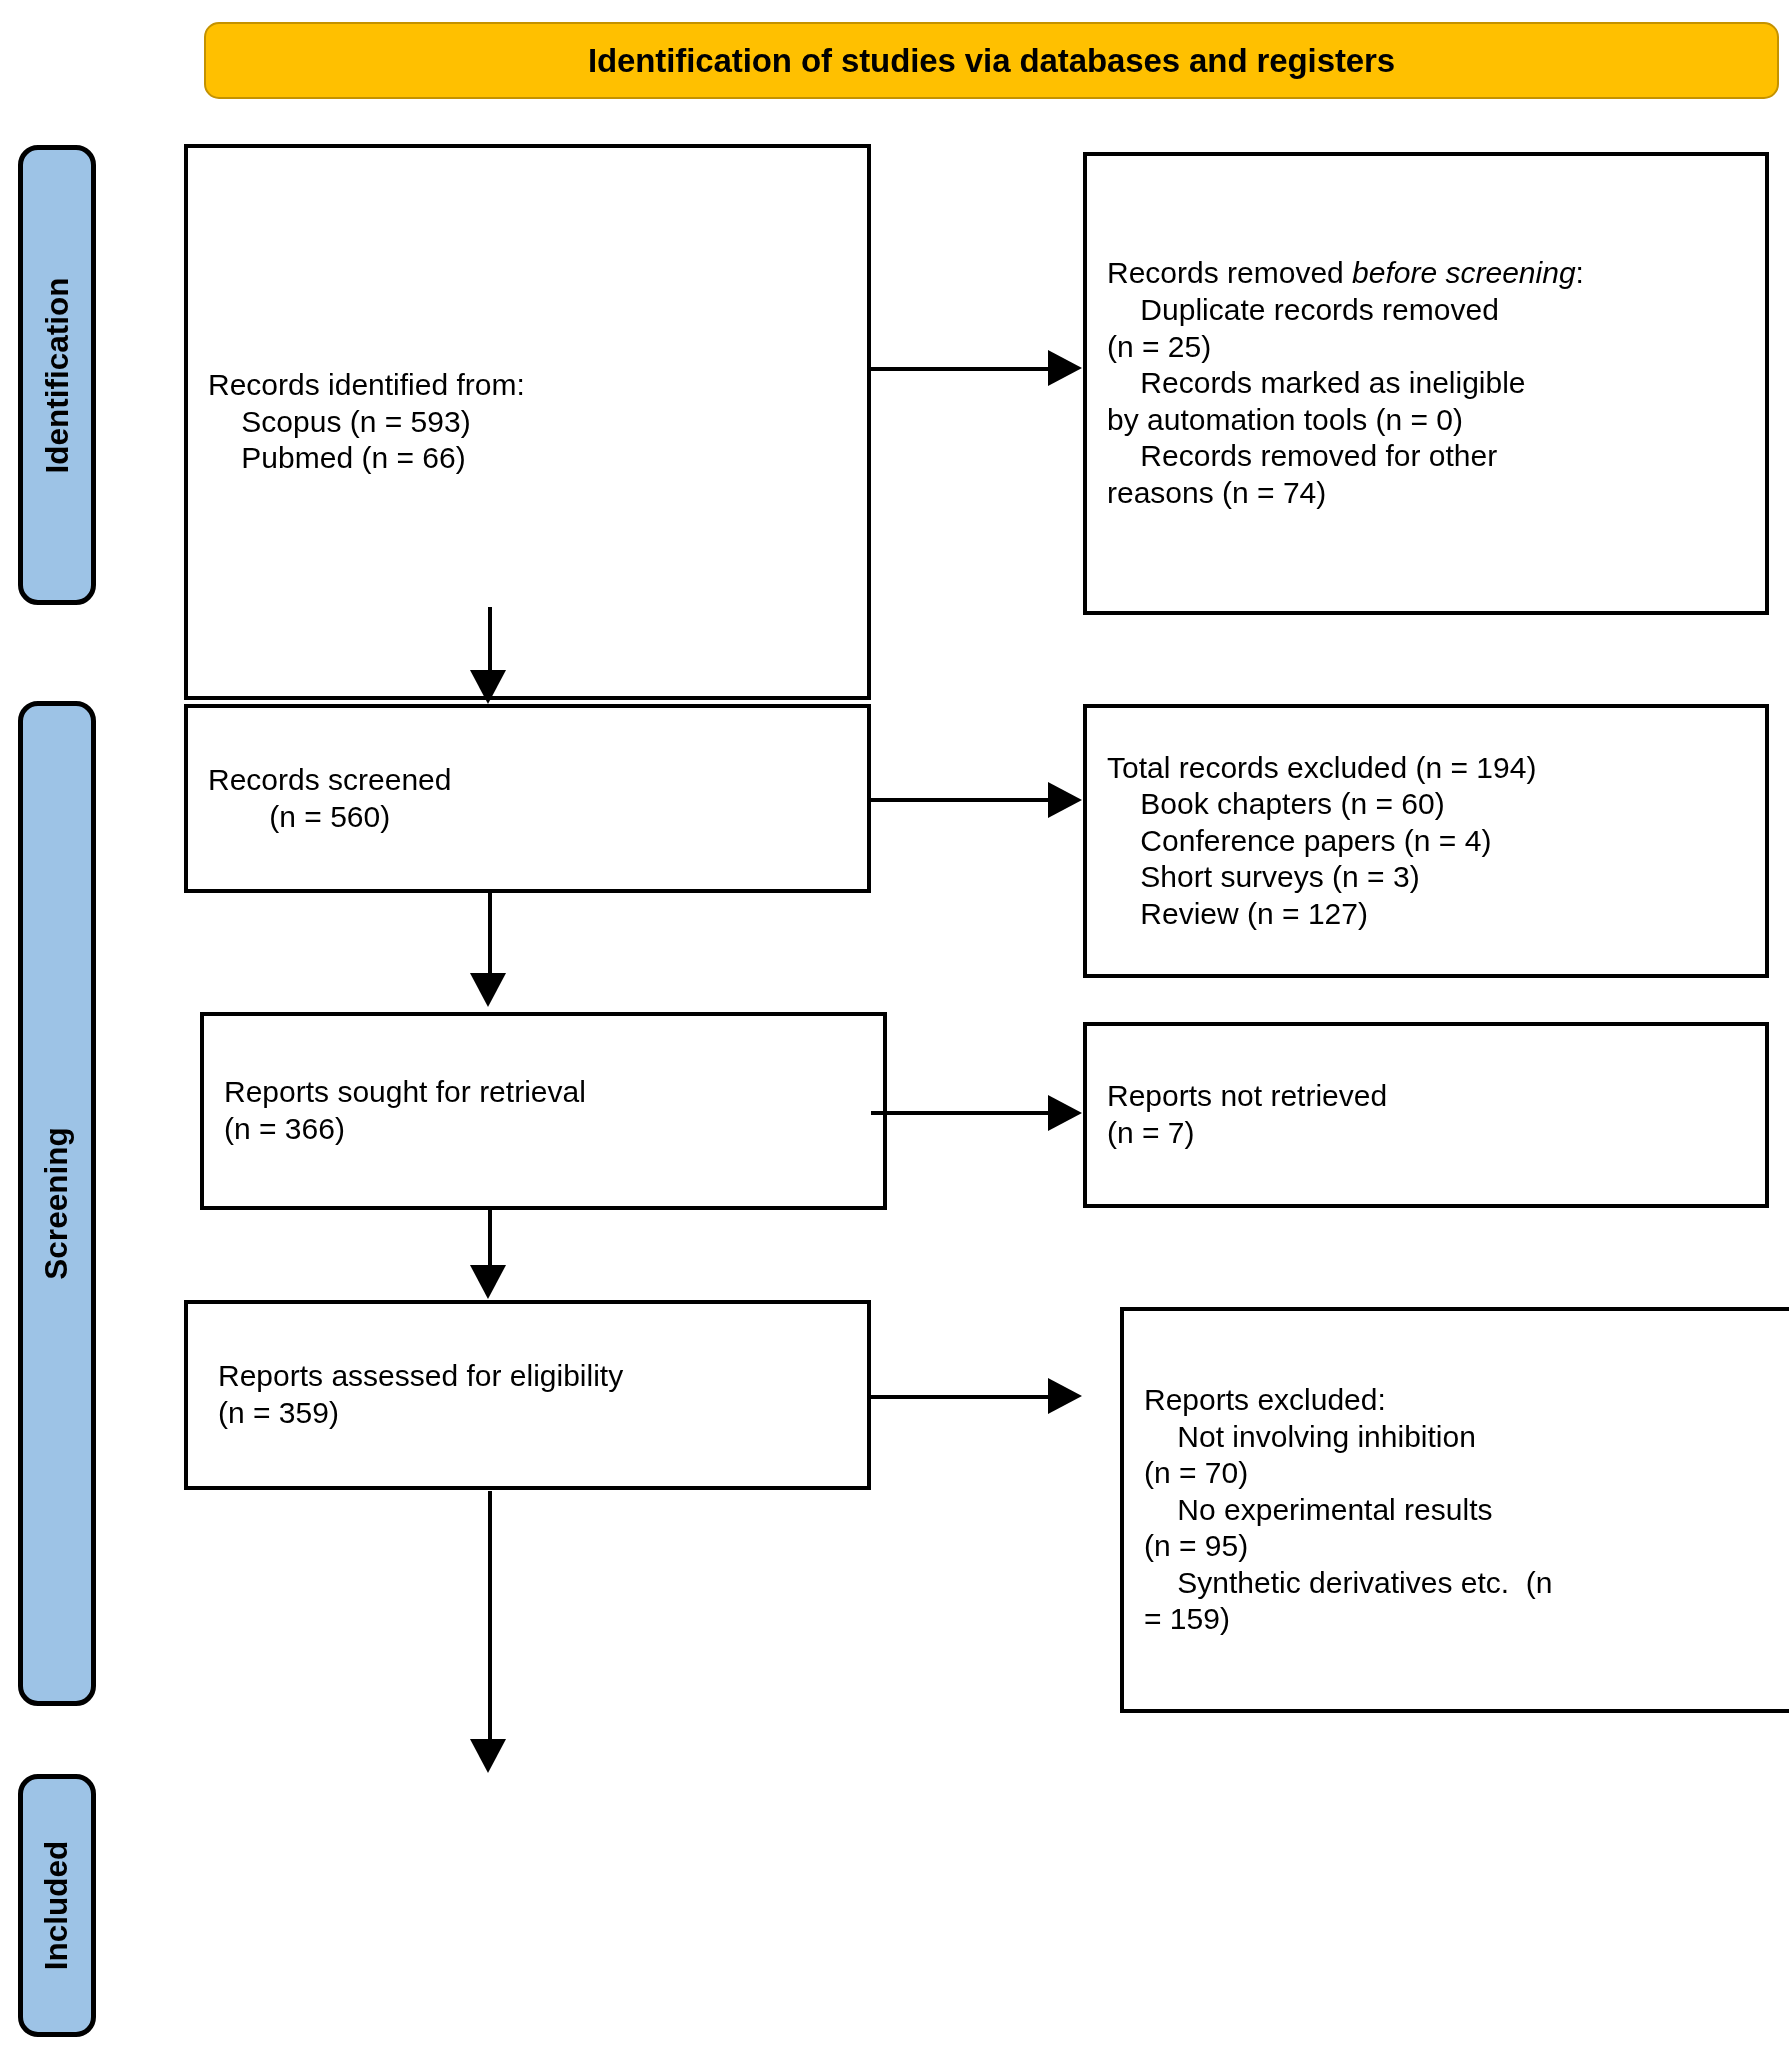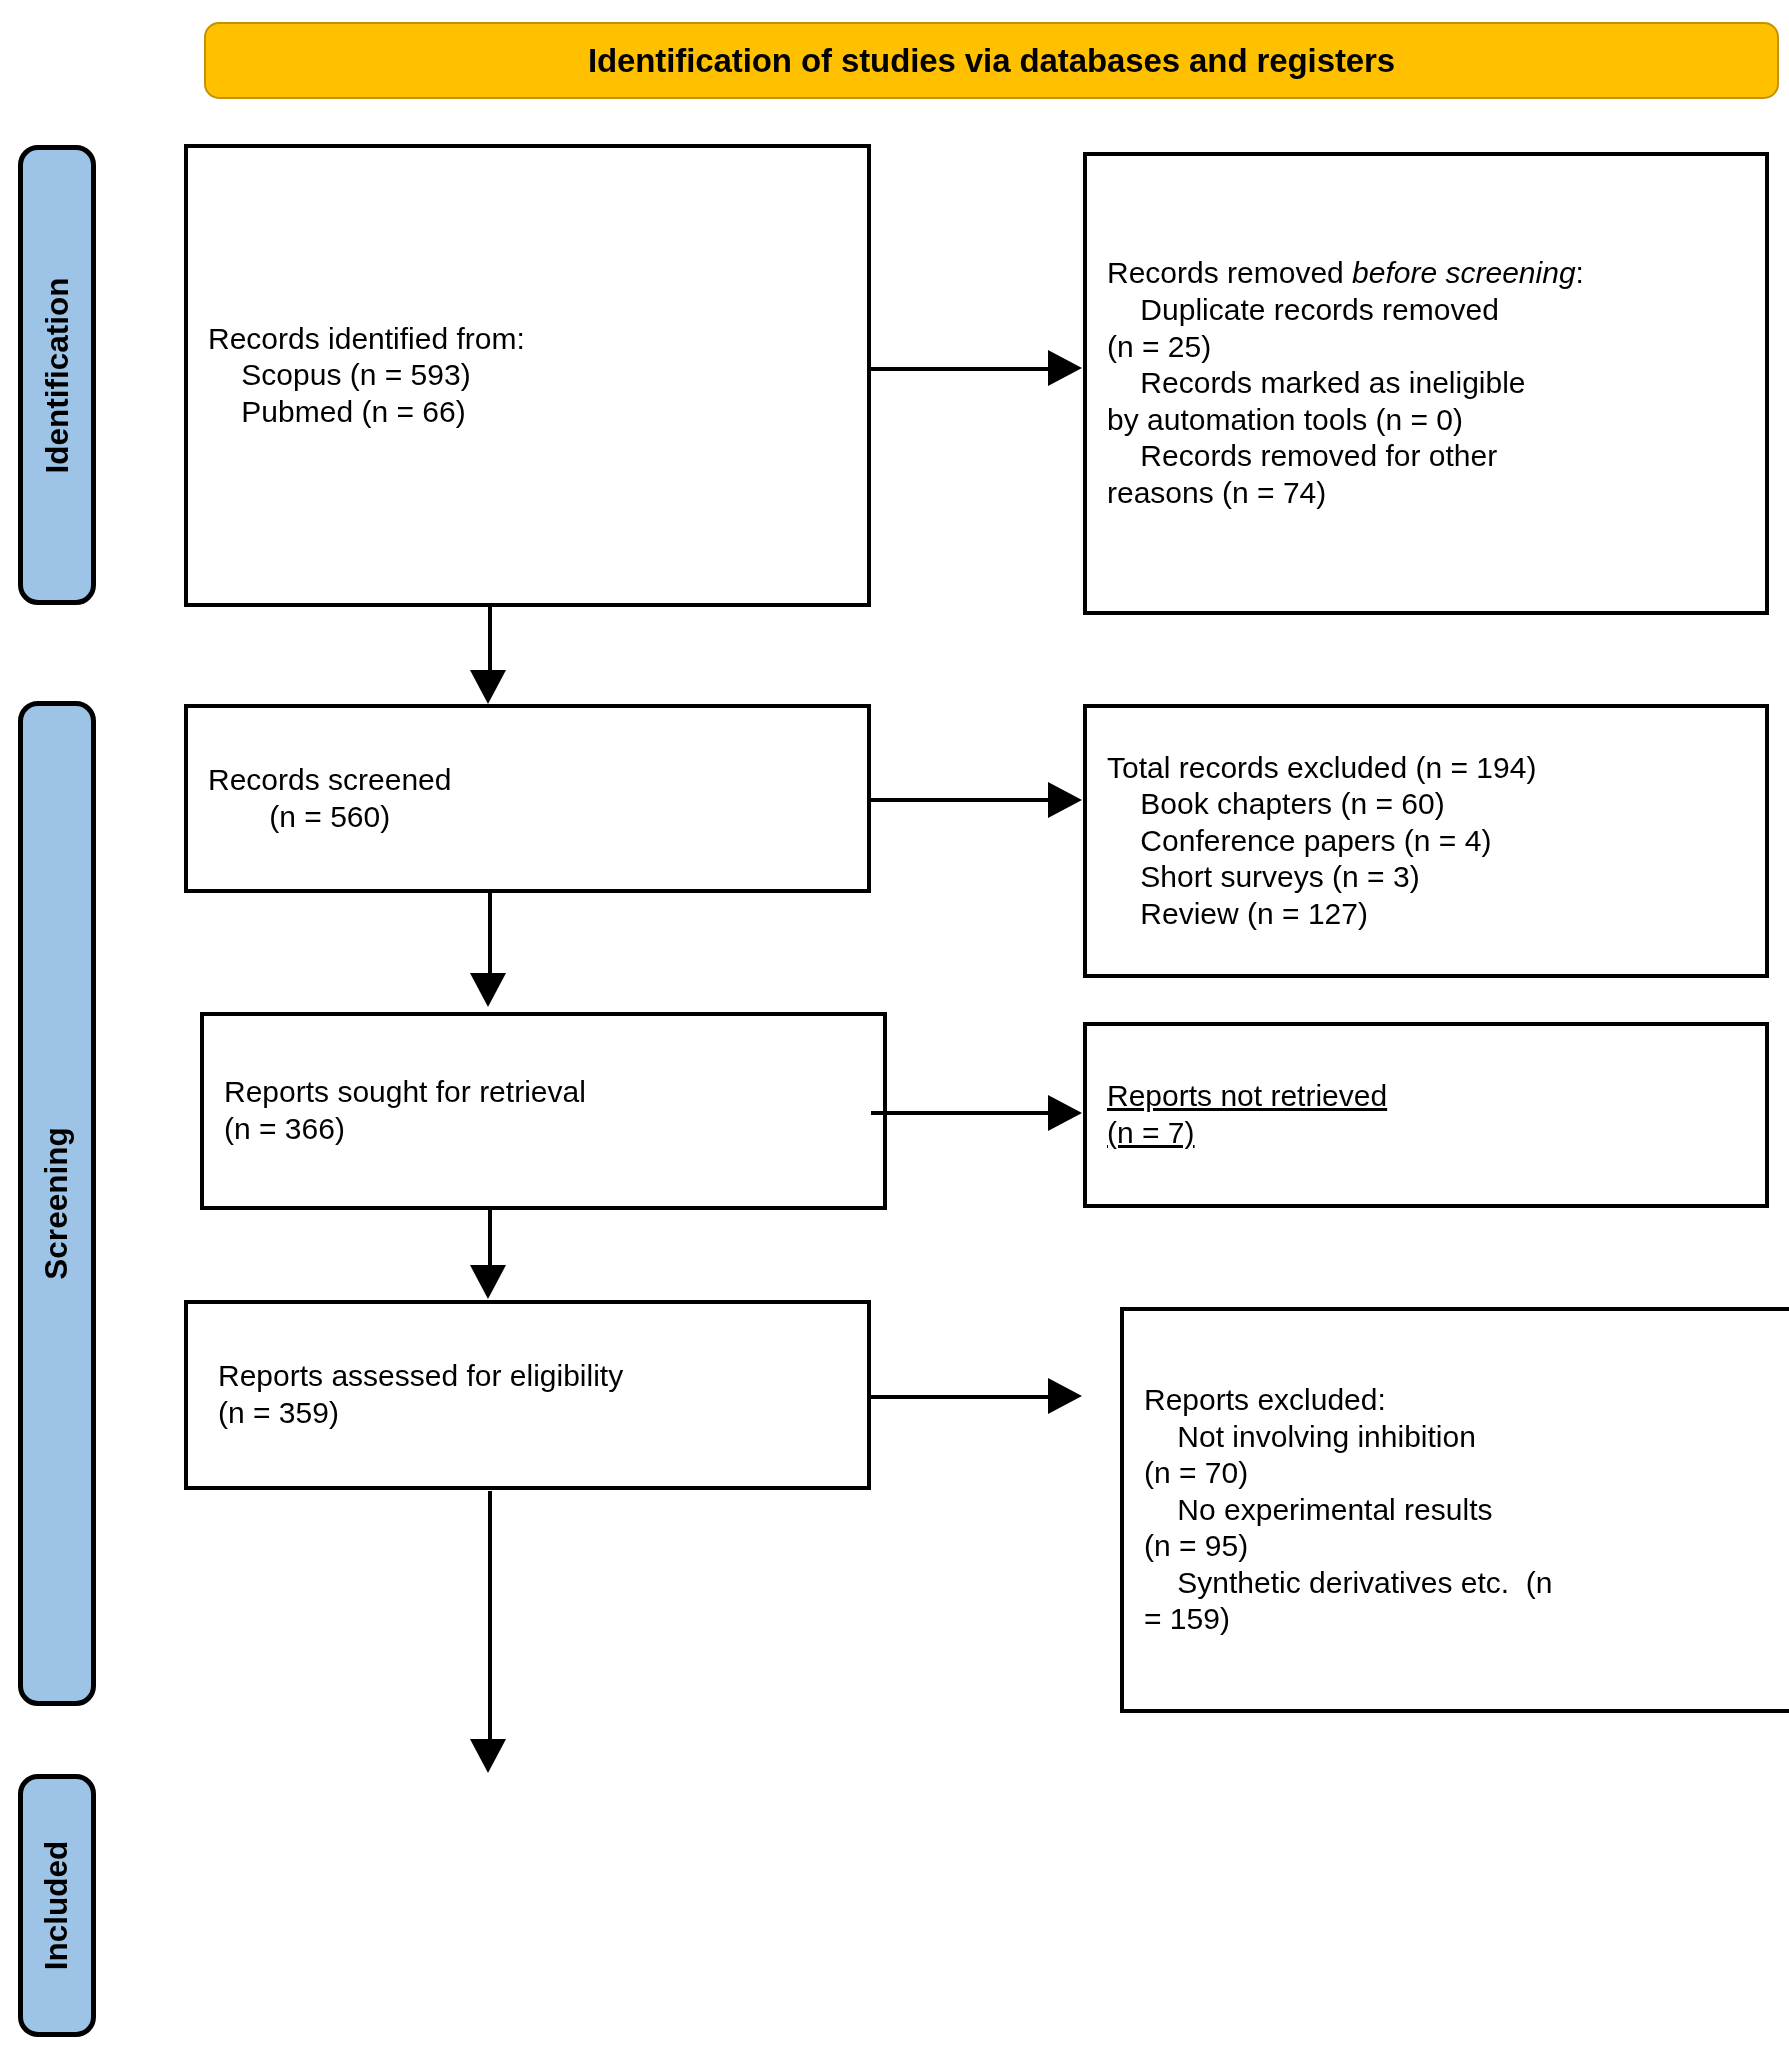--- a/index.html
+++ b/index.html
@@ -73,26 +73,26 @@
     padding-right: 11.7px;
   }
   .box-text {
     font-size: 30px;
     line-height: 1.22;
     color: #000000;
     white-space: pre-wrap;
   }
   .box-text .ital { font-style: italic; }
 
-  #box-identified        { left: 184px;  top: 144px;  width: 687px; height: 463px; }
+  #box-identified        { left: 184px;  top: 144px;  width: 687px; height: 556px; }
   #box-removed           { left: 1083px; top: 152px;  width: 686px; height: 463px; }
   #box-screened          { left: 184px;  top: 704px; width: 687px; height: 189px; text-align: center; }
   #box-excluded-screen   { left: 1083px; top: 704px; width: 686px; height: 274px; }
   #box-sought            { left: 184px;  top: 1012px; width: 687px; height: 198px; margin-left: 16px; }
-  #box-not-retrieved     { left: 1083px; top: 1022px; width: 686px; height: 186px; text-decoration: underline; }
+  #box-not-retrieved     { left: 1083px; top: 1022px; width: 686px; height: 186px; }
   #box-assessed          { left: 184px;  top: 1300px; width: 687px; height: 190px; padding-left: 30px; }
   #box-excluded-reports  { left: 1120px; top: 1307px; width: 686px; height: 406px; }
   #box-included          { left: 184px;  top: 1774px; width: 687px; height: 263px; }
   .v-line {
     position: absolute;
     width: 3.5px;
     background: #000000;
   }
   .v-head {
     position: absolute;

